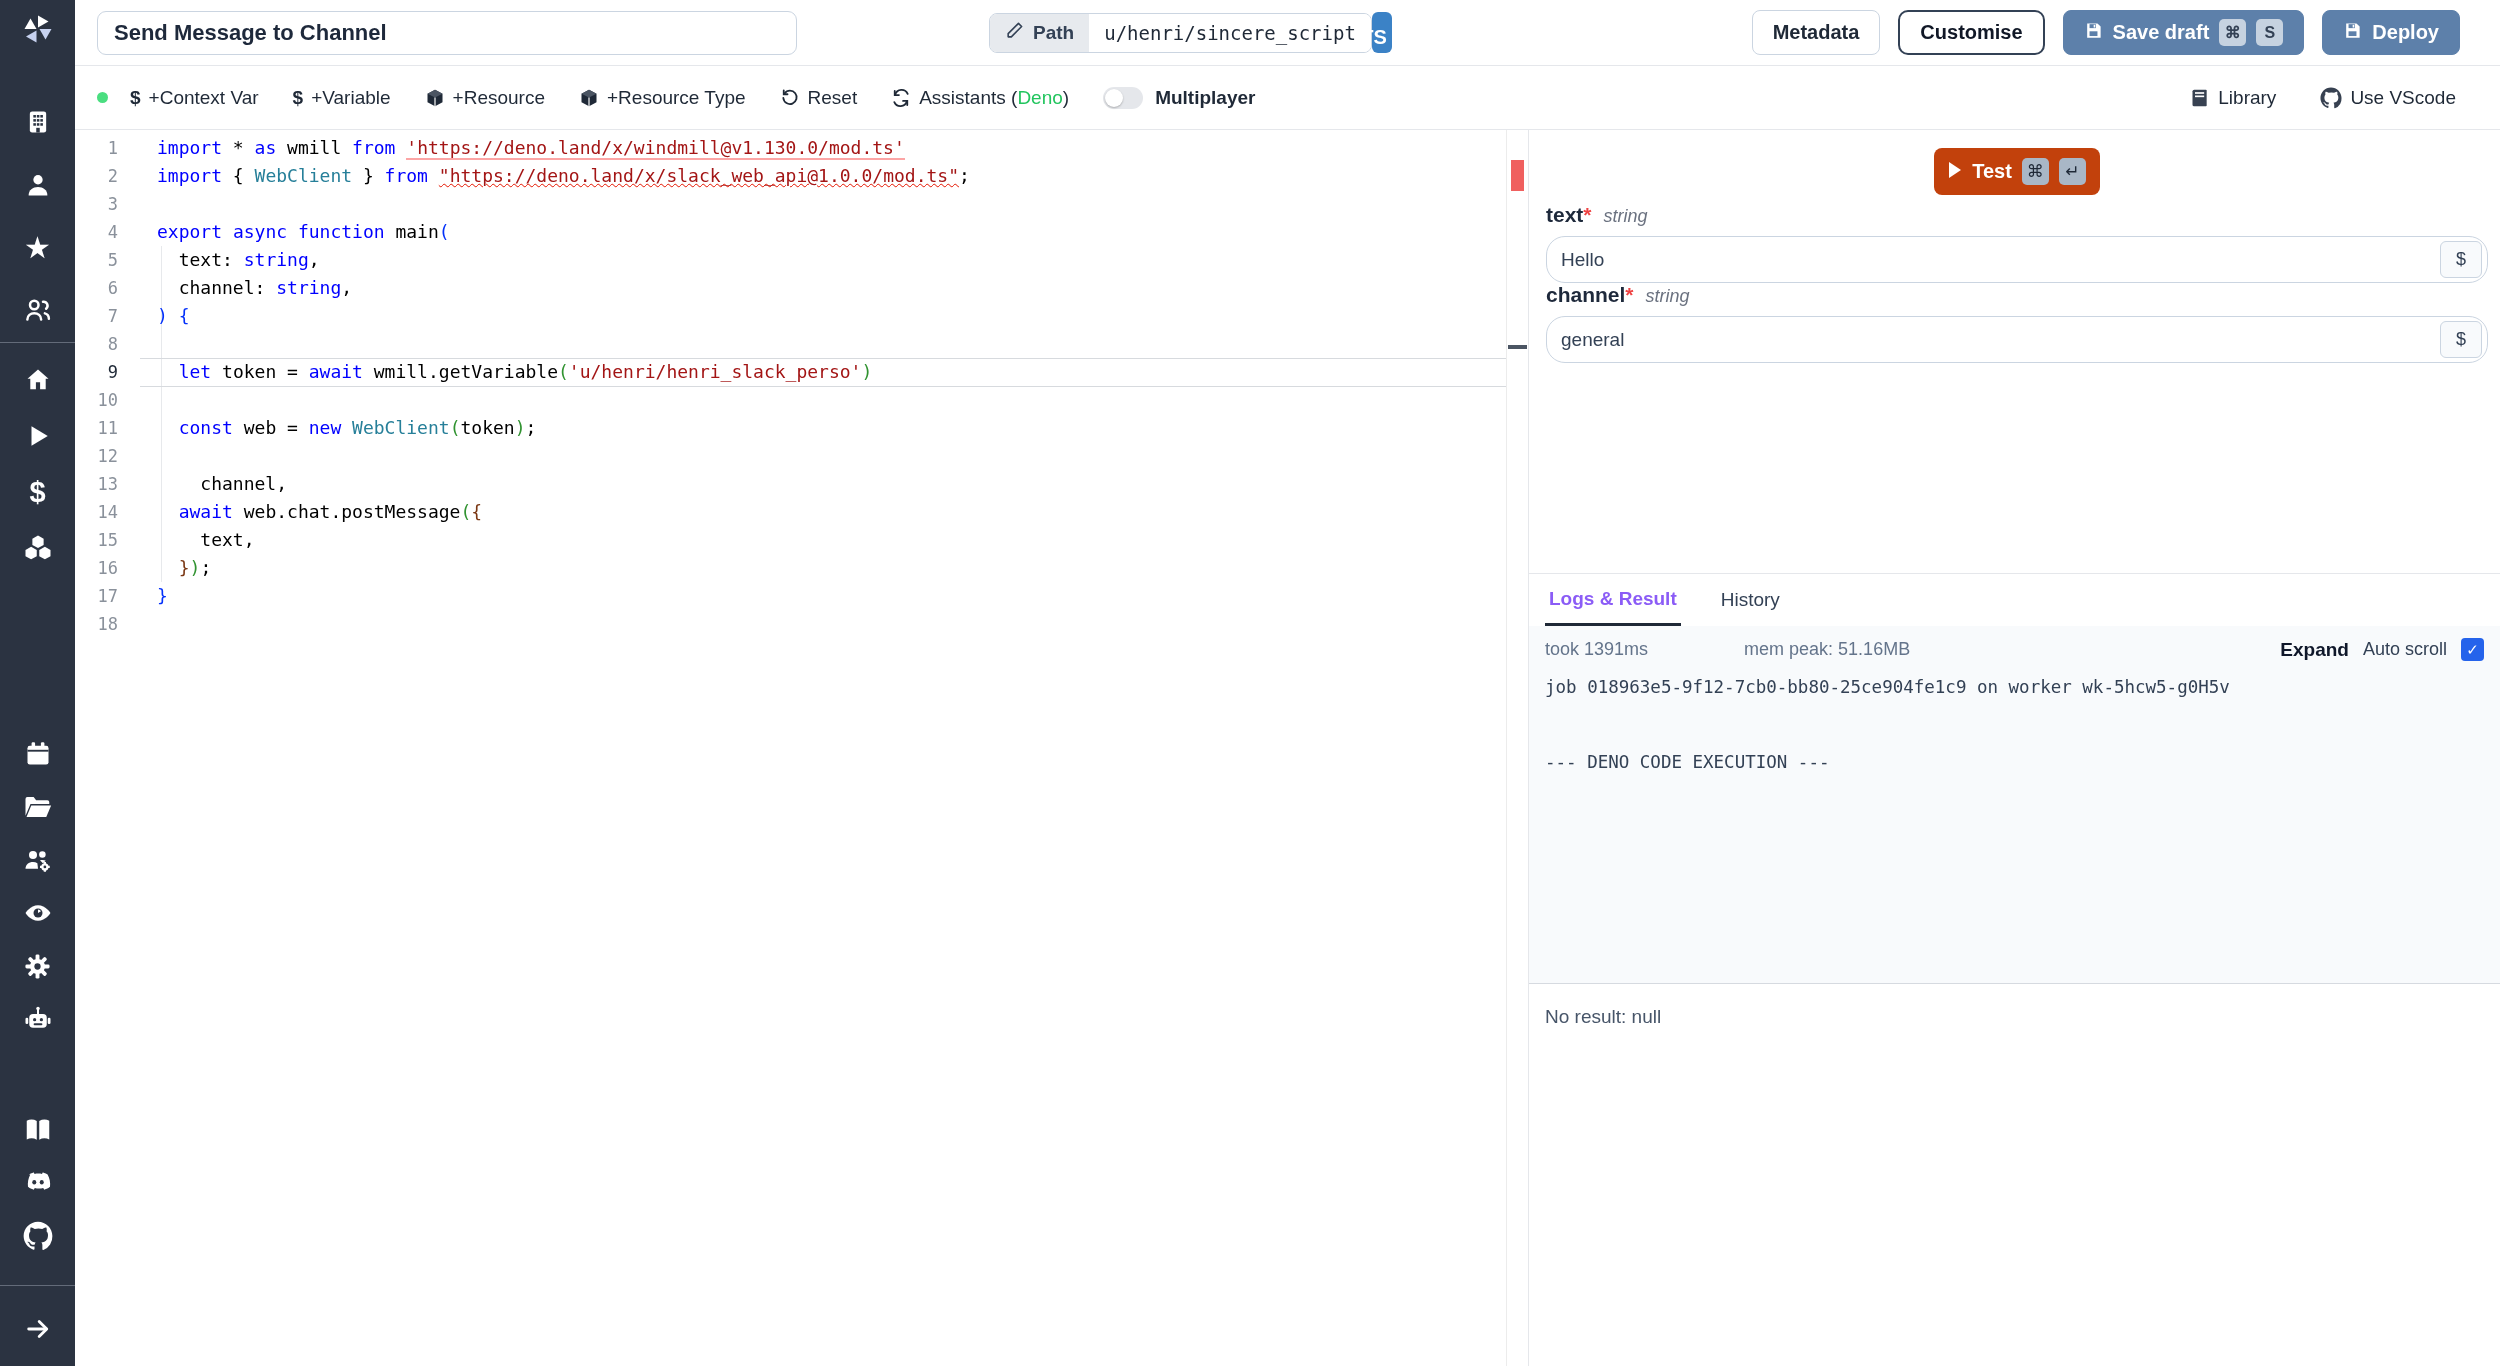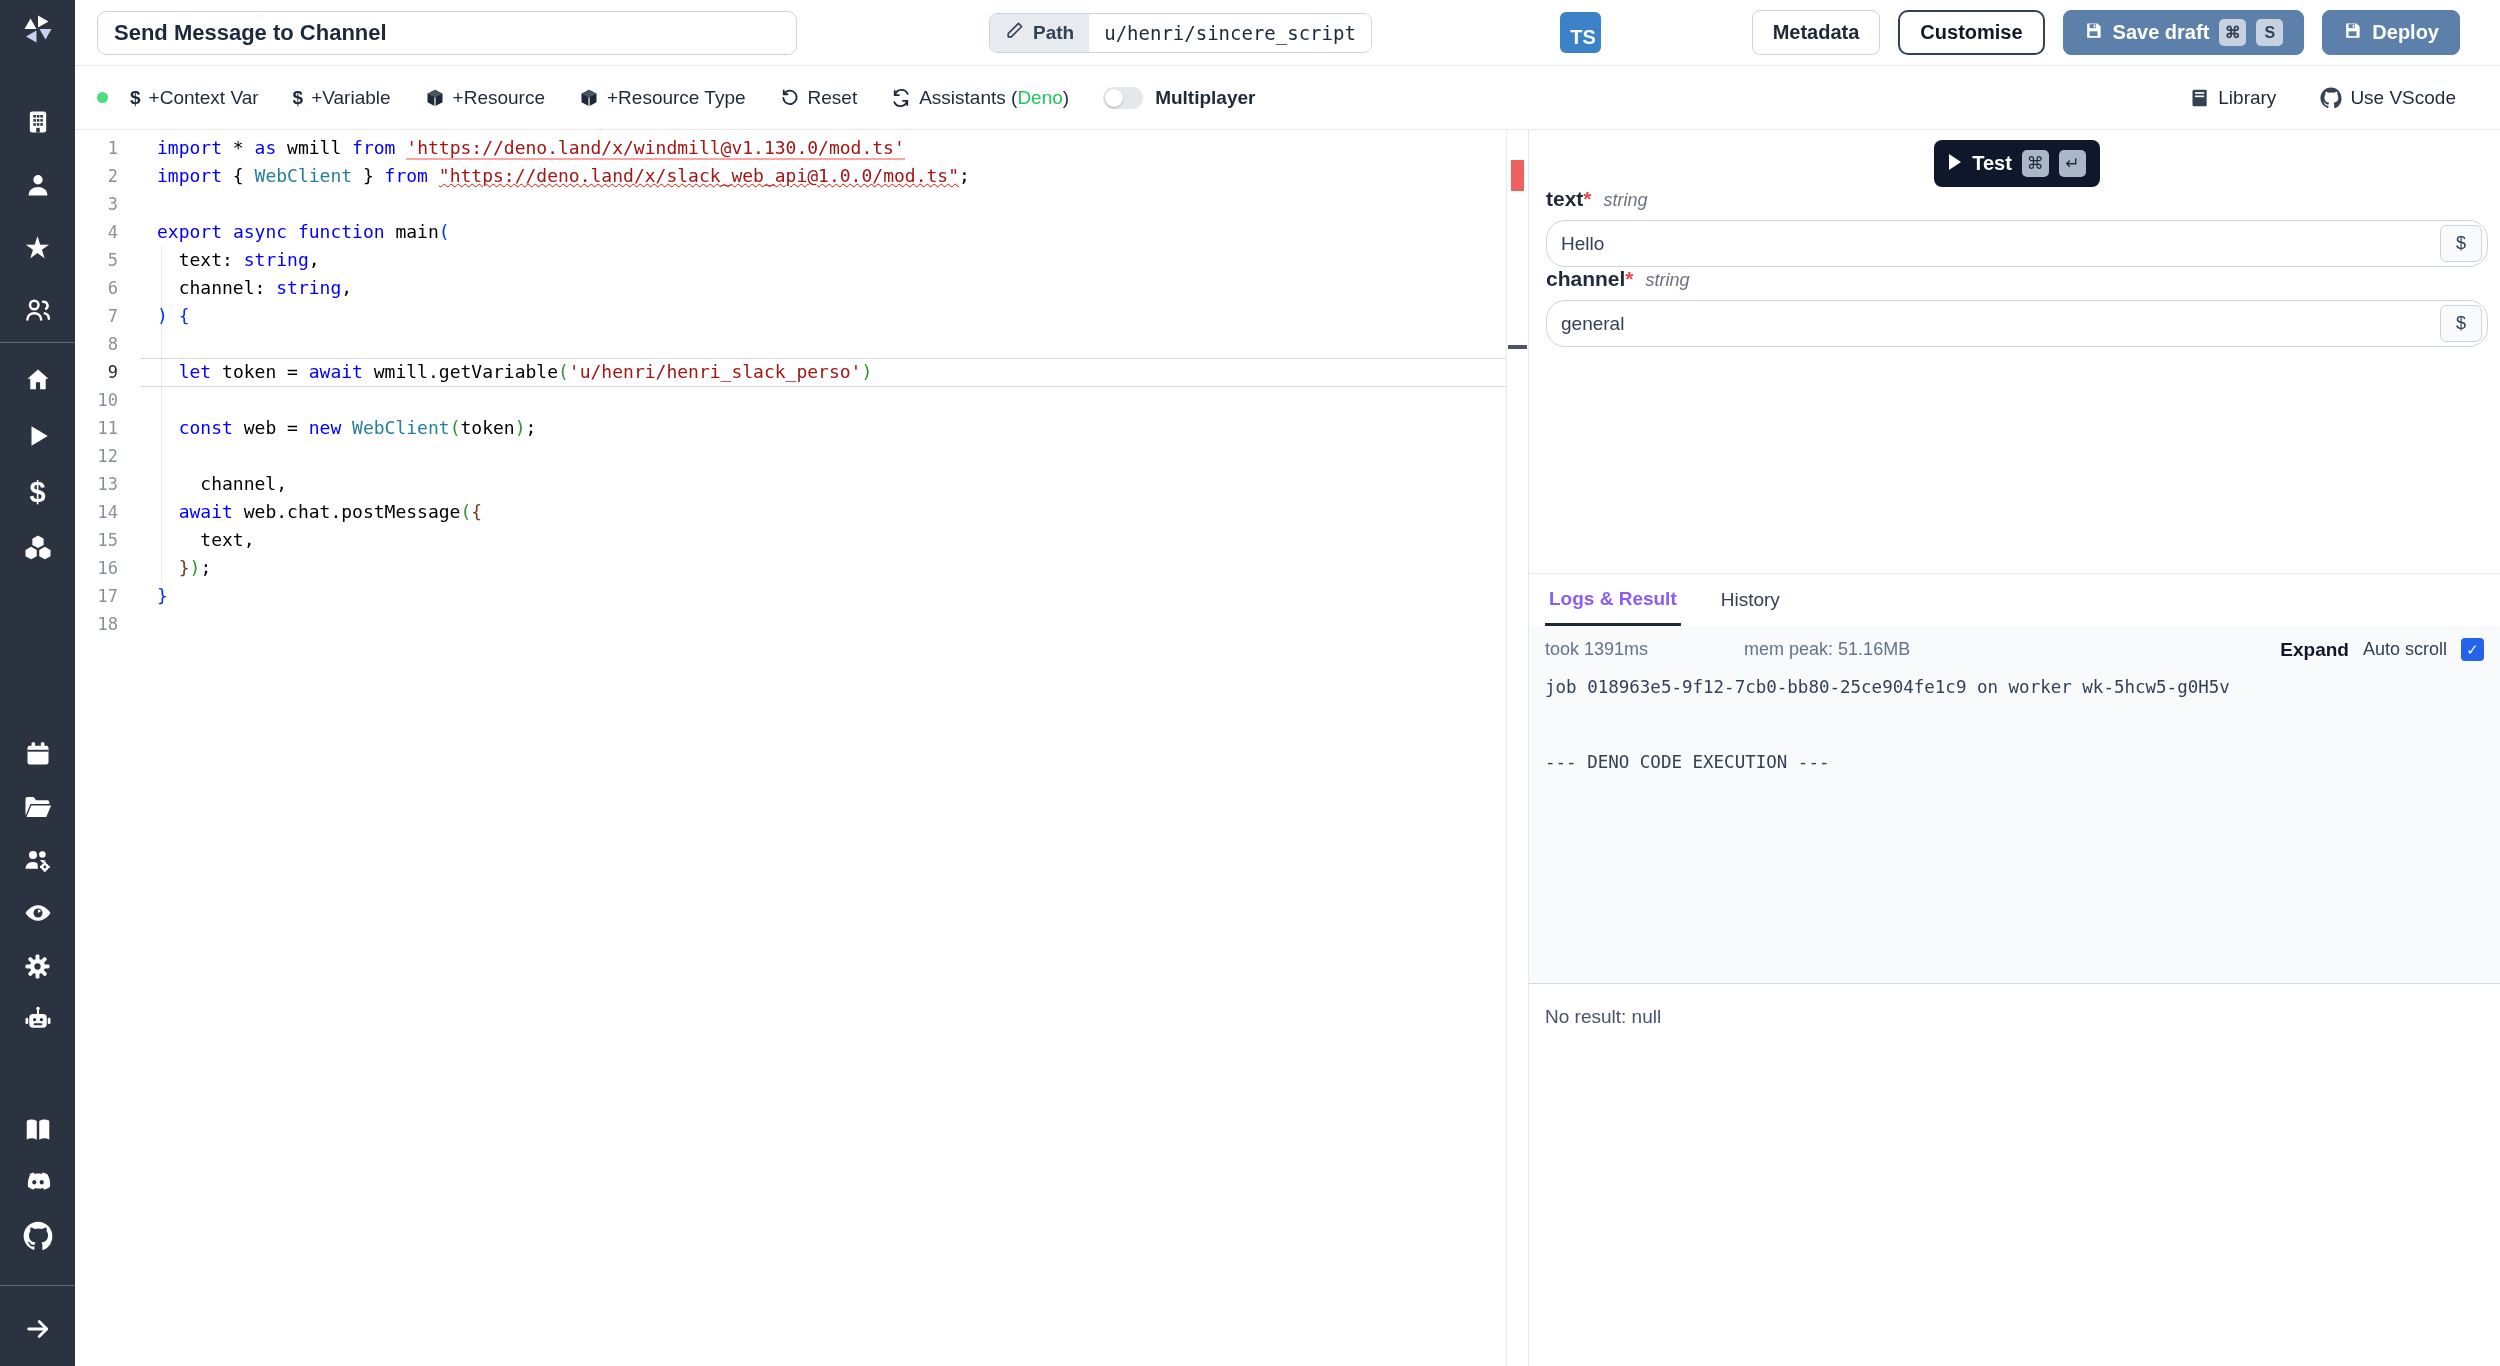--- a/index.html
+++ b/index.html
@@ -21,21 +21,21 @@
             padding:0 40px 0 22px; }
   .title-input { width:700px; height:44px; border:1px solid #cbd5e1; border-radius:9px;
                  padding:0 16px; font-size:22px; font-weight:600; color:#1e293b;
                  font-family:"Liberation Sans", sans-serif; outline:none; }
   .path-group { margin-left:192px; height:40px; display:flex; align-items:stretch;
                 border:1px solid #cbd5e1; border-radius:8px; overflow:hidden; }
   .path-left { background:#e7eaee; display:flex; align-items:center; gap:9px; padding:0 15px;
                font-size:19px; font-weight:600; color:#334155; }
   .path-right { background:#fff; display:flex; align-items:center; padding:0 15px;
                 font-family:"DejaVu Sans Mono", monospace; font-size:19px; color:#1f2937; }
-  .ts-badge { margin-left:188px; width:41px; height:41px; background:#3b82c6; border-radius:6px;
+  .ts-badge { width:20px; height:41px; background:#3b82c6; border-radius:6px;
               color:#fff; font-weight:700; font-size:20px; display:flex; align-items:flex-end;
               justify-content:flex-end; padding:0 5px 4px 0; }
   .top-actions { margin-left:auto; display:flex; align-items:center; gap:18px; }
   .btn { height:45px; display:flex; align-items:center; gap:10px; border-radius:8px;
          font-size:20px; font-weight:600; padding:0 20px; cursor:pointer; white-space:nowrap; }
   .btn-light { background:#fff; border:1px solid #cbd5e1; color:#1f2937; }
   .btn-outline-dark { background:#fff; border:2px solid #334155; color:#111827; border-radius:10px; }
   .btn-blue { background:#5d80aa; border:1px solid #5d80aa; color:#fff; }
   .kbd { min-width:27px; height:27px; border-radius:5px; background:#c6d2e0; color:#334155;
          font-size:16px; display:flex; align-items:center; justify-content:center; padding:0 4px; }
@@ -79,21 +79,21 @@
                   border-top:1px solid #d7dade; border-bottom:1px solid #d7dade; }
   .indent-guide { position:absolute; left:86px; top:116px; height:336px; width:1px; background:#e7e9ec; z-index:0; }
   .ruler { position:absolute; right:0; top:0; bottom:0; width:22px; border-left:1px solid #ececec; background:#fff; z-index:3; }
   .ruler-error { position:absolute; left:4px; top:30px; width:13px; height:31px; background:#f0605f; }
   .ruler-cursor { position:absolute; left:1px; right:1px; top:215px; height:4px; background:#4b5563; }
 
   
   .right-pane { position:absolute; left:1528px; top:130px; right:0; bottom:0; background:#fff;
                 border-left:1px solid #e5e7eb; }
   .form-area { position:absolute; left:0; right:0; top:0; height:443px; padding:10px 12px 0 17px; }
-  .test-btn { margin:0 auto; width:fit-content; height:47px; background:#0f172a; border-radius:8px;
+  .test-btn { margin:8px auto; width:fit-content; height:47px; background:#c2410c; border-radius:8px;
               display:flex; align-items:center; gap:10px; padding:0 14px; color:#fff; cursor:pointer; }
   .test-btn .lbl { font-size:20px; font-weight:700; }
   .test-kbd { min-width:27px; height:27px; border-radius:5px; background:#a9b7c6; color:#1f2937;
               font-size:17px; display:flex; align-items:center; justify-content:center; }
   .field-label { display:flex; align-items:baseline; }
   .field-label .fname { font-size:21px; font-weight:700; color:#1e293b; }
   .field-label .req { color:#ef4444; font-size:21px; font-weight:700; }
   .field-label .ftype { font-size:18px; font-style:italic; color:#6b7280; margin-left:12px; }
   .input-wrap { position:relative; margin-top:9px; }
   .text-input { width:100%; height:47px; border:1px solid #cbd5e1; border-radius:19px; padding:0 60px 0 14px;

